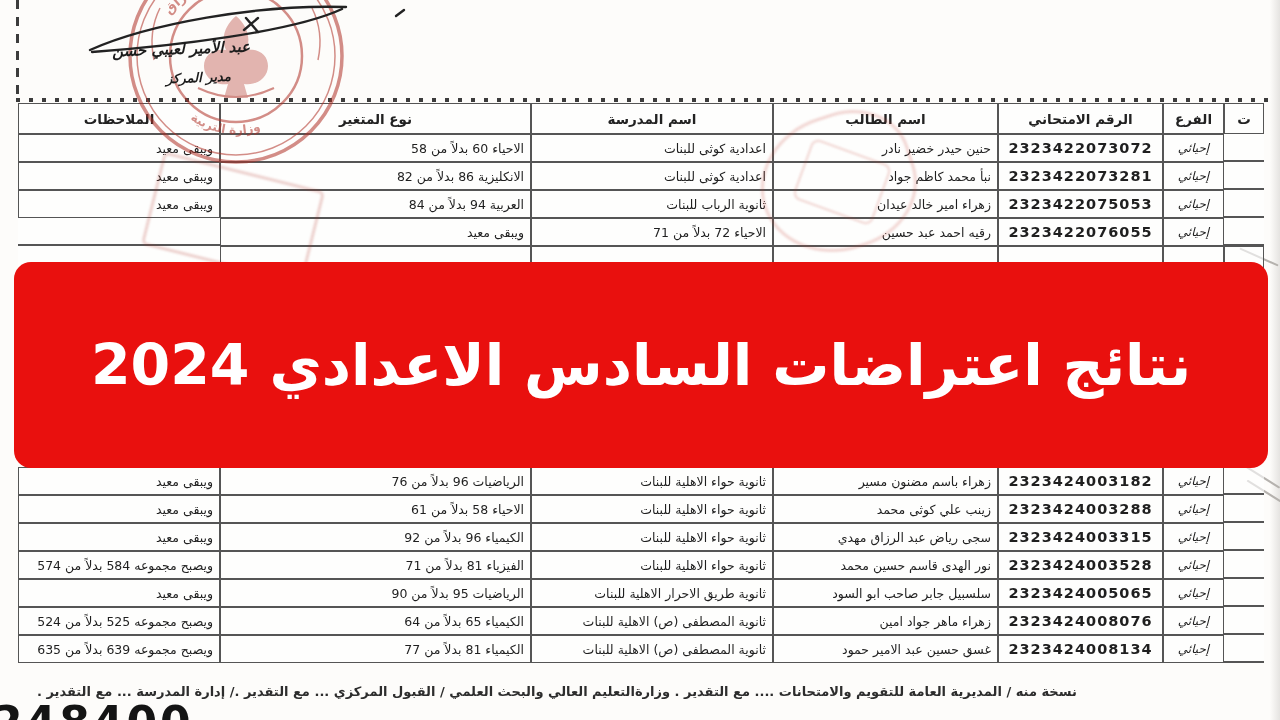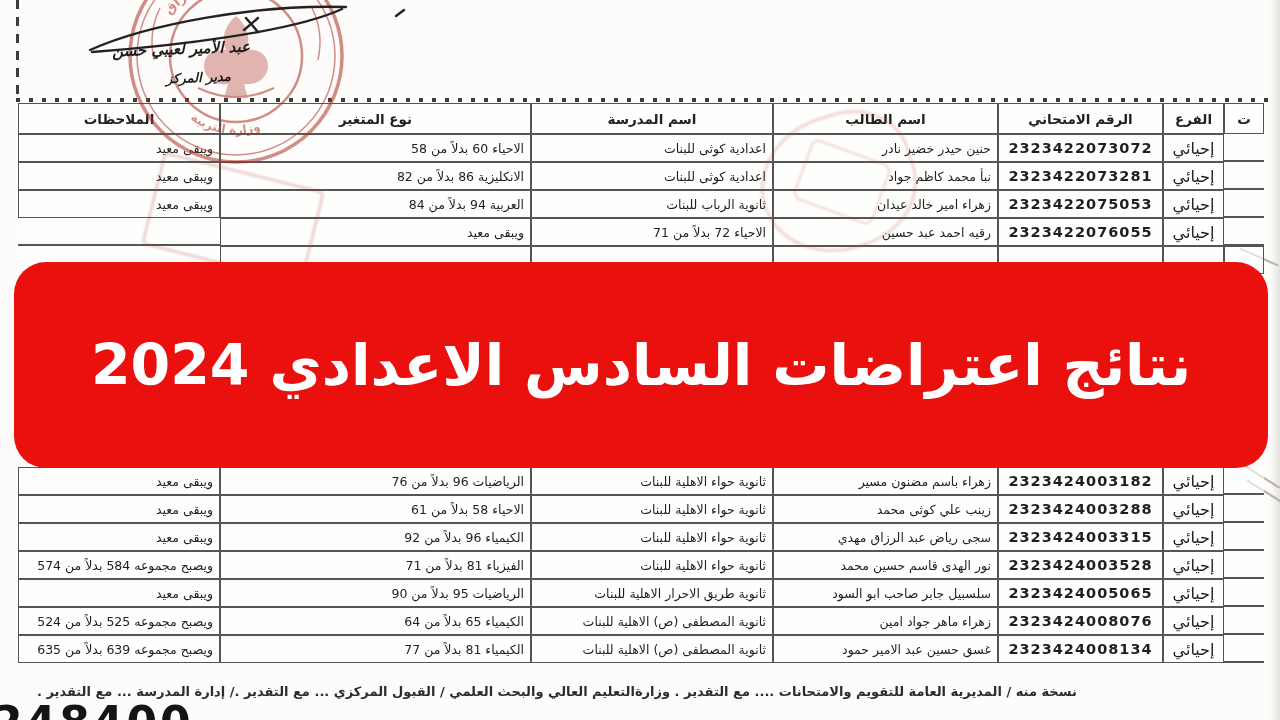--- a/index.html
+++ b/index.html
@@ -35,26 +35,26 @@
   .cell{
     border:1px solid #555;
     display:flex;align-items:center;
     font-size:12.5px;color:#1f1f1f;
     padding:0 6px;box-sizing:border-box;
     overflow:hidden;white-space:nowrap;
   }
   .hcell{font-weight:bold;justify-content:center;font-size:13.5px;color:#222;}
   .c-num{font-weight:bold;font-size:14.5px;letter-spacing:1px;justify-content:center;font-family:"DejaVu Sans",sans-serif;}
   .c-no{font-weight:bold;font-size:14px;justify-content:center;margin-top:26px;}
-  .c-branch{justify-content:center;font-size:16px;}
+  .c-branch{justify-content:center;font-size:12px;font-style:italic;}
 
   
   .banner{
     position:absolute;left:14px;top:262px;width:1254px;height:206px;z-index:5;
-    background:#e9100e;border-radius:32px;
+    background:#e9100e;border-radius:17px;
     display:flex;align-items:center;justify-content:center;
     direction:rtl;
   }
   .banner-text{
     color:#ffffff;font-weight:bold;font-size:57px;letter-spacing:1px;
     font-family:"DejaVu Sans",sans-serif;
   }
 
   
   .stamp-wrap{position:absolute;left:98px;top:-62px;z-index:2;opacity:.55;filter:blur(.5px);}

